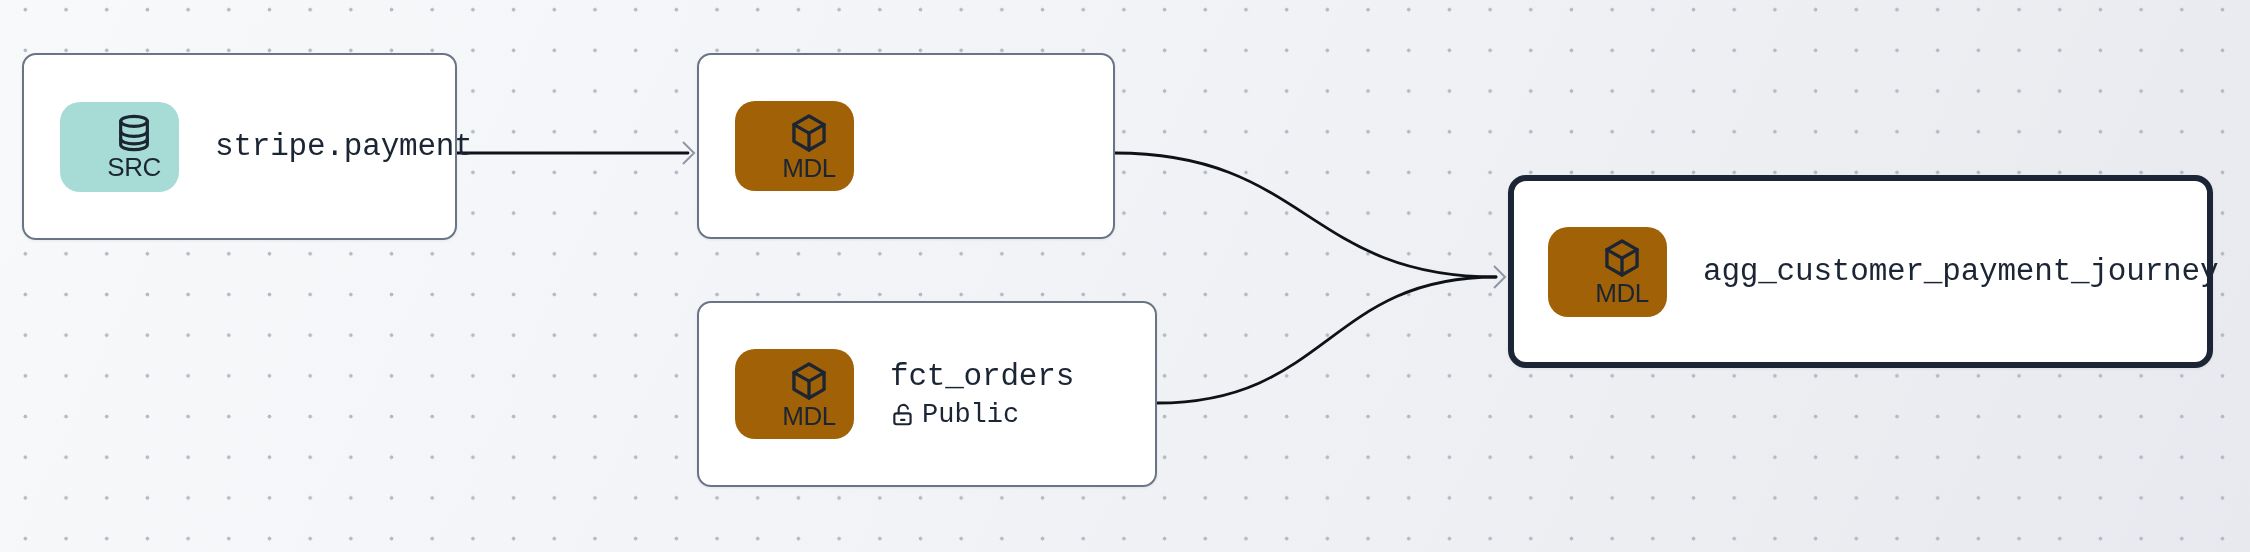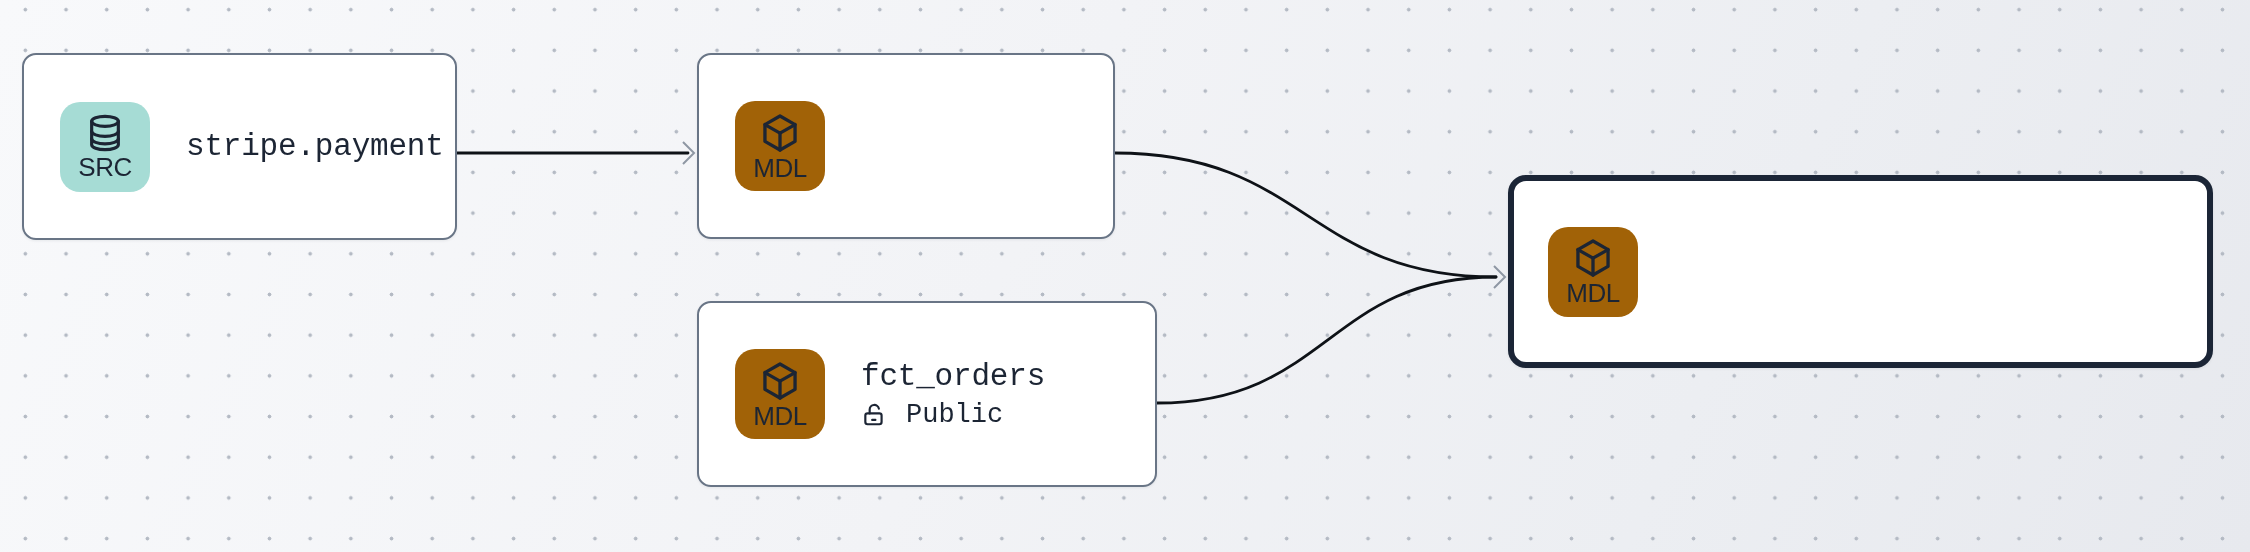--- a/index.html
+++ b/index.html
@@ -18,28 +18,29 @@
     position:absolute;box-sizing:border-box;background:#ffffff;
     border:2px solid #697586;border-radius:14px;
     display:flex;align-items:center;gap:36px;padding-left:36px;
     box-shadow:0 1px 3px rgba(15,23,42,0.07);
   }
   .node.selected{border:6px solid #1b2536;border-radius:18px;padding-left:34px;}
   .badge{
     width:90px;height:90px;border-radius:20px;flex:0 0 auto;
     display:flex;flex-direction:column;align-items:center;justify-content:center;
     color:#1c2534;
+    padding-left:29px;
   }
   .badge.src{background:#a6dcd5;}
   .badge.mdl{background:#a16207;}
   .badge svg{display:block;}
   .badge-label{font-size:26px;font-weight:500;letter-spacing:-0.5px;line-height:1;margin-top:1px;}
   .node-text{display:flex;flex-direction:column;justify-content:flex-end;font-family:Liberation Mono, monospace;}
   .node-title{font-size:31px;font-weight:500;color:#1c2534;letter-spacing:-0.2px;line-height:1.15;white-space:nowrap;}
-  .node-subtitle{display:flex;align-items:center;gap:19px;margin-top:7px;font-size:27px;font-weight:400;color:#1c2534;line-height:1;}
+  .node-subtitle{display:flex;align-items:center;gap:6px;margin-top:7px;font-size:27px;font-weight:400;color:#1c2534;line-height:1;}
   .node-subtitle svg{display:block;}
 </style>
 </head>
 <body>
 
 <div class="canvas">
 
   <svg class="edge-layer" viewBox="0 0 2250 552" xmlns="http://www.w3.org/2000/svg">
     <path class="edge" d="M457,153 H688"></path>
     <path class="edge" d="M1115,153 C1307,153 1307,277 1496,277"></path>
@@ -98,15 +99,18 @@
 
   <div class="node selected" style="left:1508px;top:175px;width:705px;height:193px;">
     <div class="badge mdl">
       <svg width="42" height="42" viewBox="0 0 24 24" fill="none" stroke="#1c2534" stroke-width="1.9" stroke-linecap="round" stroke-linejoin="round">
         <path d="M12 2.3 20.6 7.2 V16.8 L12 21.7 3.4 16.8 V7.2 Z"></path>
         <path d="M3.4 7.2 12 12.1 20.6 7.2"></path>
         <path d="M12 12.1 V21.7"></path>
       </svg>
       <span class="badge-label">MDL</span>
     </div>
+    <div class="node-text">
+      <div class="node-title">agg_customer_payment_journey</div>
+    </div>
   </div>
 
 </div>
 
 </body></html>

